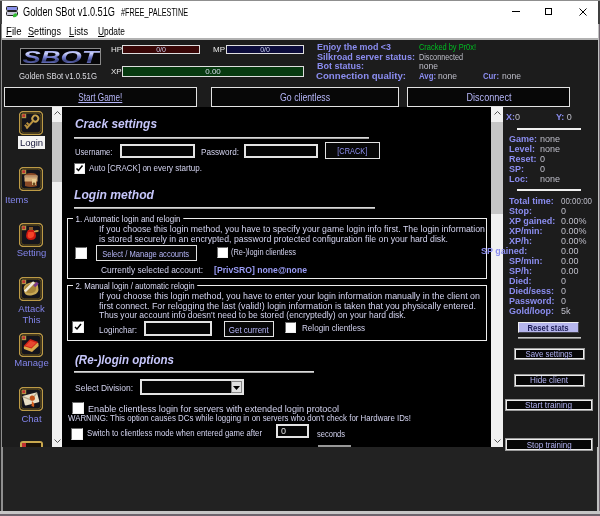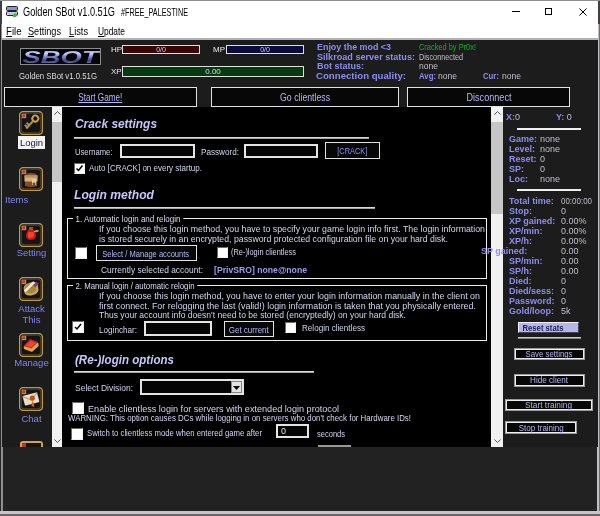--- a/index.html
+++ b/index.html
@@ -308,28 +308,28 @@
     <div class="abs st val" style="left:561px;top:266px;">0.00</div>
     <div class="abs st lbl" style="left:509px;top:276px;">Died:</div>
     <div class="abs st val" style="left:561px;top:276px;">0</div>
     <div class="abs st lbl" style="left:509px;top:286px;">Died/sess:</div>
     <div class="abs st val" style="left:561px;top:286px;">0</div>
     <div class="abs st lbl" style="left:509px;top:296px;">Password:</div>
     <div class="abs st val" style="left:561px;top:296px;">0</div>
     <div class="abs st lbl" style="left:509px;top:306px;">Gold/loop:</div>
     <div class="abs st val" style="left:561px;top:306px;">5k</div>
   </div>
-<div class="abs" style="left:518px;top:322px;width:61px;height:11px;background:#b6b6ee;border-top:1px solid #f0f0f0;border-left:1px solid #f0f0f0;border-bottom:1px solid #45454f;border-right:1px solid #45454f;color:#1c1c55;font-weight:bold;font-size:9px;line-height:9px;display:flex;align-items:center;">
+<div class="abs" style="left:518px;top:322px;width:61px;height:11px;background:#b6b6ee;border-top:1px solid #f0f0f0;border-left:1px solid #f0f0f0;border-bottom:1px solid #45454f;border-right:1px solid #45454f;color:#1c1c55;font-weight:bold;font-size:9px;line-height:9px;display:flex;align-items:center;justify-content:center;">
     <span class="st fitc" style="--tw: 41; transform-origin: 50% 50%; transform: scaleX(0.853611); display: inline-block;">Reset stats</span>
   </div>
 <div class="abs" style="left:518px;top:336.5px;width:63px;height:2px;background:linear-gradient(#e8e8e8,#666);"></div>
 <div class="abs btn2" style="left:514px;top:348px;width:71px;height:12px;">
     <span class="st fitc" style="--tw: 47; transform-origin: 50% 50%; transform: scaleX(0.869867); display: inline-block;">Save settings</span>
   </div>
 <div class="abs btn2" style="left:514px;top:373.5px;width:71px;height:13px;">
     <span class="st fitc" style="--tw: 38; transform-origin: 50% 50%; transform: scaleX(0.904089); display: inline-block;">Hide client</span>
   </div>
 <div class="abs btn2" style="left:505px;top:399px;width:88px;height:12px;">
     <span class="st fitc" style="--tw: 47; transform-origin: 50% 50%; transform: scaleX(0.921004); display: inline-block;">Start training</span>
   </div>
-<div class="abs btn2" style="left:505px;top:421px;width:72px;height:13px;">
+<div class="abs btn2" style="left:505px;top:438px;width:88px;height:13px;">
     <span class="st fitc" style="--tw: 45; transform-origin: 50% 50%; transform: scaleX(0.890263); display: inline-block;">Stop training</span>
   </div>
 
 </body></html>

